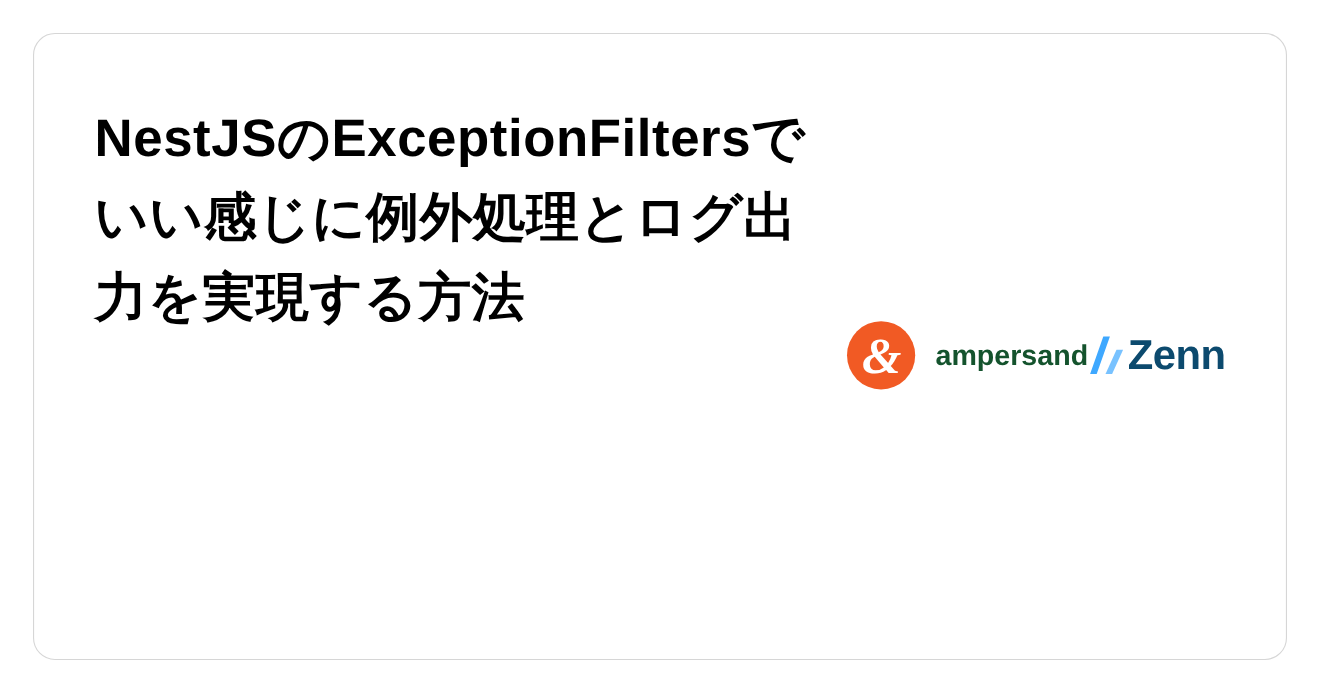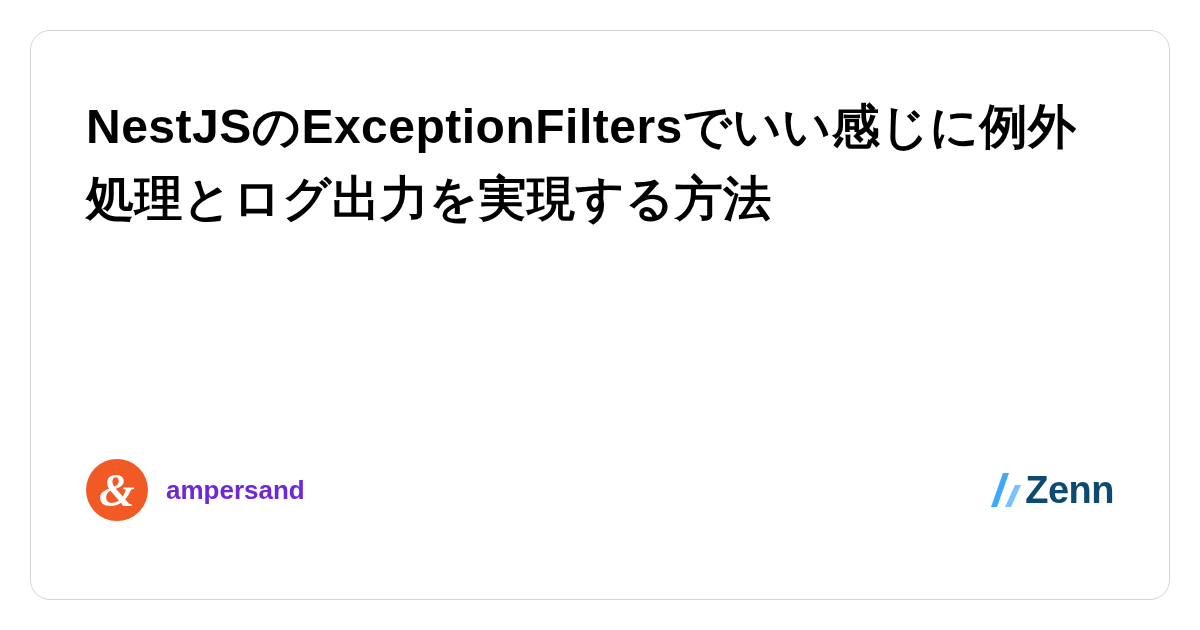--- a/index.html
+++ b/index.html
@@ -14,24 +14,24 @@
       font-family: -apple-system, BlinkMacSystemFont, "Segoe UI", "Hiragino Sans", "Hiragino Kaku Gothic ProN", Meiryo, sans-serif;
       display: flex;
       align-items: center;
       justify-content: center;
     }
     .card {
       width: 1140px;
       height: 570px;
       border: 1px solid #d6d6d6;
       border-radius: 20px;
-      padding: 60px 55px 78px 55px;
+      padding: 60px 55px 44px 55px;
       display: flex;
-      flex-direction: column;
-      justify-content: space-between;
+      flex-direction: row;
+      justify-content: flex-end;
     }
     .title {
       font-size: 48px;
       font-weight: 700;
       color: #000;
       line-height: 1.5;
       letter-spacing: 0.5px;
     }
     .footer {
       display: flex;
@@ -53,21 +53,21 @@
       justify-content: center;
       color: #fff;
       font-size: 46px;
       font-weight: 700;
       font-style: italic;
       font-family: Georgia, serif;
     }
     .username {
       font-size: 26px;
       font-weight: 600;
-      color: #6d28d9;
+      color: #14532d;
     }
     .logo {
       display: flex;
       align-items: center;
       gap: 4px;
     }
     .logo-text {
       font-size: 38px;
       font-weight: 700;
       color: #0c4a6e;

